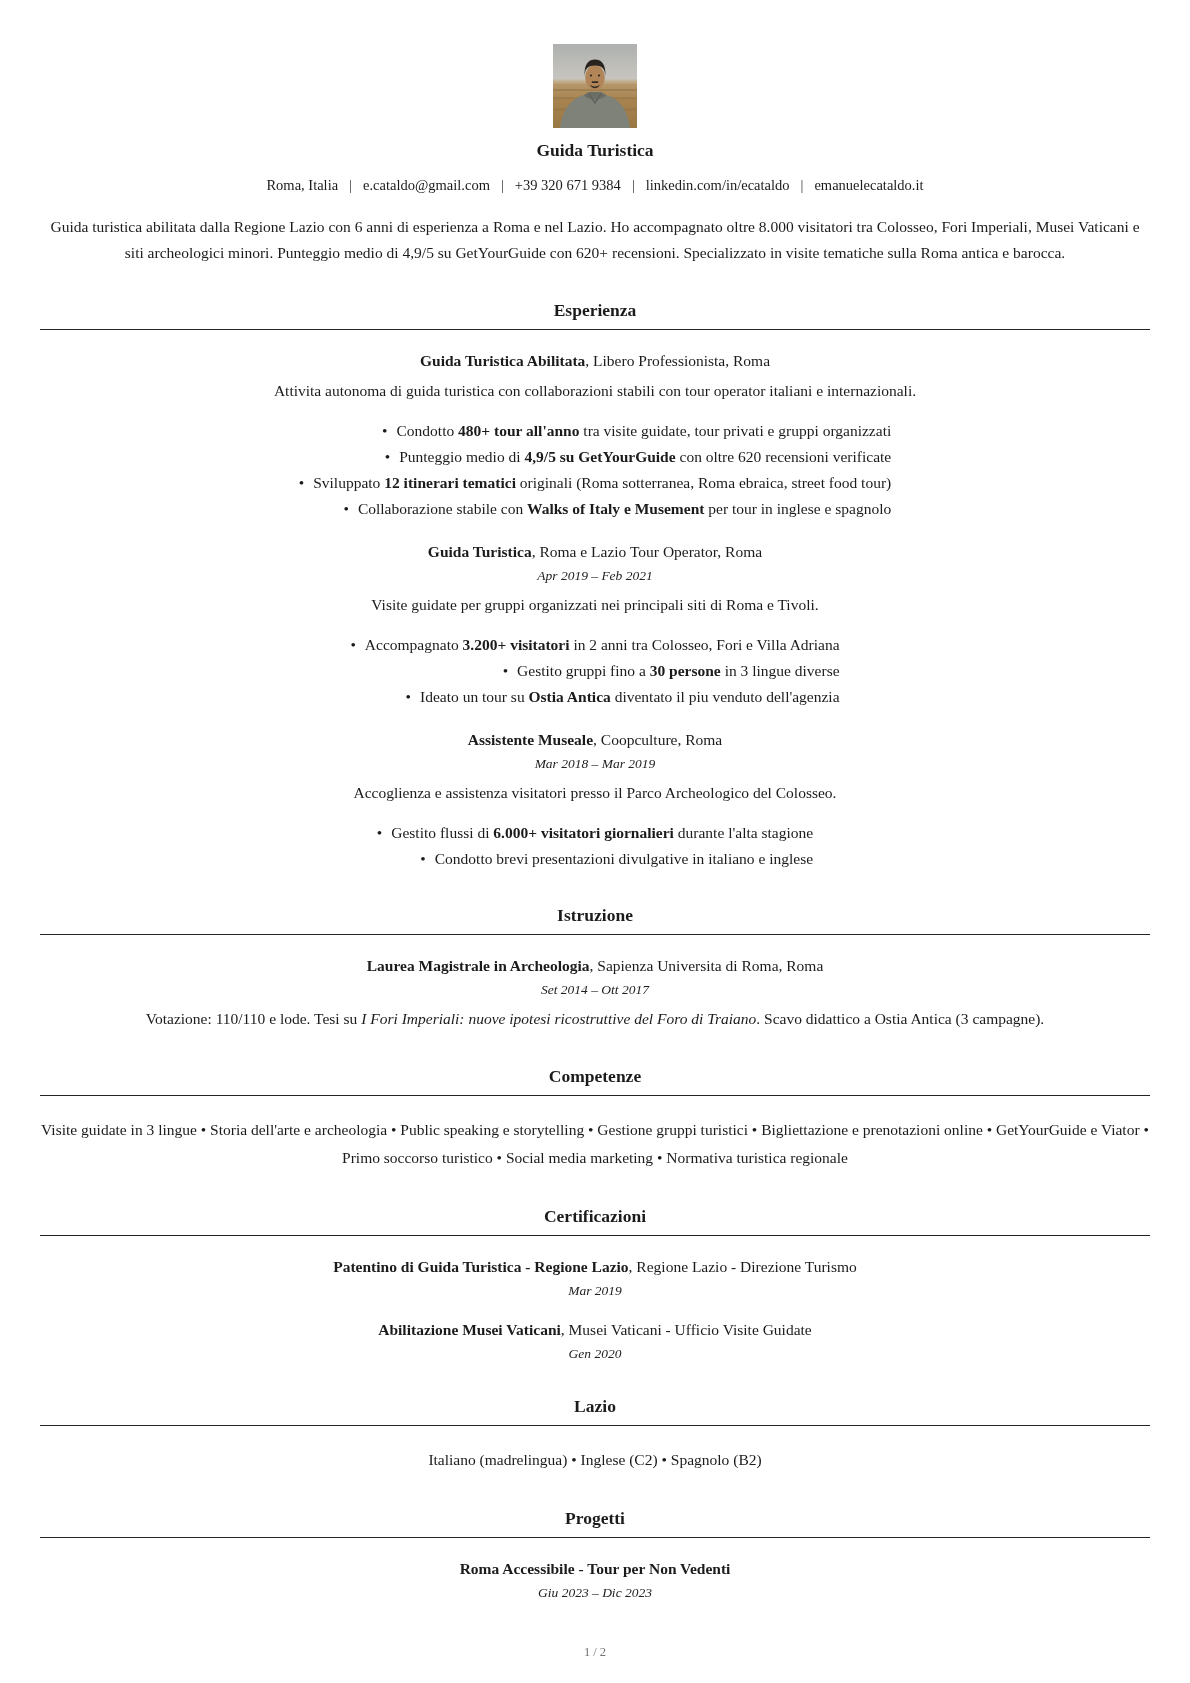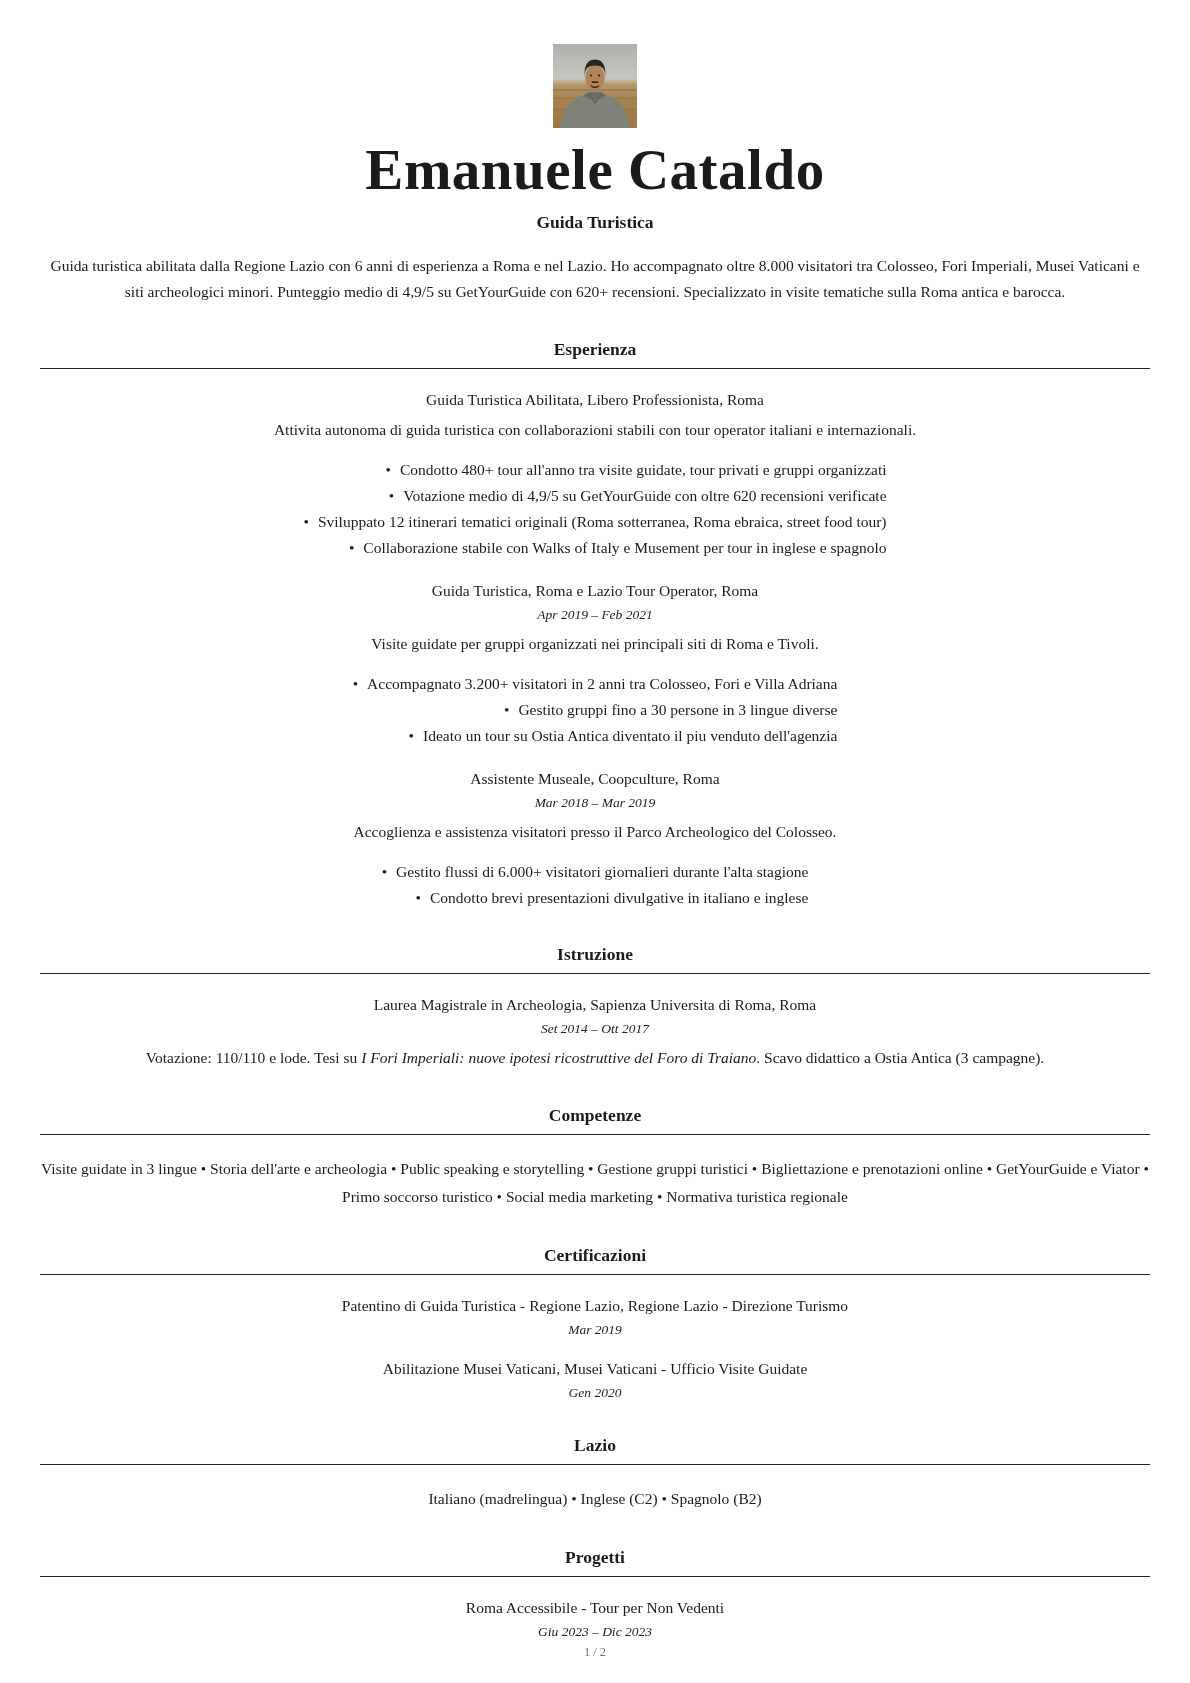--- a/index.html
+++ b/index.html
@@ -19,21 +19,21 @@
   h2.sec{font-size:17.5px;font-weight:bold;margin:0 0 8px;}
   .rule{border:none;border-top:1.5px solid #232323;height:0;margin:0;}
   .entry{margin-top:22px;}
   .entry-title{font-size:15.5px;}
   .entry-date{margin-top:7px;font-size:13.5px;font-style:italic;color:#222;}
   .entry-desc{margin:9px 0 0;font-size:15.5px;line-height:1.6;}
   .bullets{margin-top:13px;text-align:center;}
   .bullets ul{display:inline-block;text-align:right;margin:0;padding:0;list-style:none;}
   .bullets li{font-size:15.5px;line-height:1.62;margin-top:1px;}
   .bullets li::before{content:"\2022";margin-right:9px;}
-  .b{font-weight:normal;}
+  .b{font-weight:bold;}
   .i{font-style:italic;}
   .plain{margin:20px 0 0;font-size:15.5px;line-height:1.8;}
   .footer{position:absolute;left:0;top:1645px;width:100%;text-align:center;font-size:12.5px;color:#737373;}
 </style>
 </head>
 <body>
 
 <div class="page">
 
   <div class="photo">
@@ -60,37 +60,39 @@
       <path d="M36,50 L42,59 L48,50" fill="none" stroke="#5f625b" stroke-width="1.5"></path>
       <ellipse cx="42" cy="33.5" rx="9.8" ry="12.5" fill="#b28559"></ellipse>
       <path d="M31.7,33 C30.7,19.5 36,15.5 42,15.5 C48,15.5 53.3,19.5 52.3,33 C52.3,25.5 50,21.5 42,21.5 C34,21.5 31.7,25.5 31.7,33 Z" fill="#2a241f"></path>
       <circle cx="38" cy="31.5" r="1.1" fill="#2a241f"></circle>
       <circle cx="46" cy="31.5" r="1.1" fill="#2a241f"></circle>
       <rect x="38.6" y="37.2" width="6.8" height="1.8" rx="0.9" fill="#33291f"></rect>
       <path d="M37.2,40.5 C39.5,43 44.5,43 46.8,40.5 C45.5,45.5 38.5,45.5 37.2,40.5 Z" fill="#3a2e23"></path>
     </svg>
   </div>
 
-  <h1 class="name">Emanuele Cataldo</h1>
   <div class="role">Guida Turistica</div>
 
+  <div class="contact">
+    <span>Roma, Italia</span><span class="sep">|</span><span>e.cataldo@gmail.com</span><span class="sep">|</span><span>+39 320 671 9384</span><span class="sep">|</span><span>linkedin.com/in/ecataldo</span><span class="sep">|</span><span>emanuelecataldo.it</span>
+  </div>
 
   <p class="summary">Guida turistica abilitata dalla Regione Lazio con 6 anni di esperienza a Roma e nel Lazio. Ho accompagnato oltre 8.000 visitatori tra Colosseo, Fori Imperiali, Musei Vaticani e siti archeologici minori. Punteggio medio di 4,9/5 su GetYourGuide con 620+ recensioni. Specializzato in visite tematiche sulla Roma antica e barocca.</p>
 
   <section>
     <h2 class="sec">Esperienza</h2>
     <hr class="rule">
 
     <article class="entry">
       <div class="entry-title"><span class="b">Guida Turistica Abilitata</span><span>, Libero Professionista, Roma</span></div>
       <p class="entry-desc">Attivita autonoma di guida turistica con collaborazioni stabili con tour operator italiani e internazionali.</p>
       <div class="bullets">
         <ul>
           <li><span>Condotto </span><span class="b">480+ tour all'anno</span><span> tra visite guidate, tour privati e gruppi organizzati</span></li>
-          <li><span>Votazione medio di </span><span class="b">4,9/5 su GetYourGuide</span><span> con oltre 620 recensioni verificate</span></li>
+          <li><span>Punteggio medio di </span><span class="b">4,9/5 su GetYourGuide</span><span> con oltre 620 recensioni verificate</span></li>
           <li><span>Sviluppato </span><span class="b">12 itinerari tematici</span><span> originali (Roma sotterranea, Roma ebraica, street food tour)</span></li>
           <li><span>Collaborazione stabile con </span><span class="b">Walks of Italy e Musement</span><span> per tour in inglese e spagnolo</span></li>
         </ul>
       </div>
     </article>
 
     <article class="entry">
       <div class="entry-title"><span class="b">Guida Turistica</span><span>, Roma e Lazio Tour Operator, Roma</span></div>
       <div class="entry-date">Apr 2019 – Feb 2021</div>
       <p class="entry-desc">Visite guidate per gruppi organizzati nei principali siti di Roma e Tivoli.</p>

